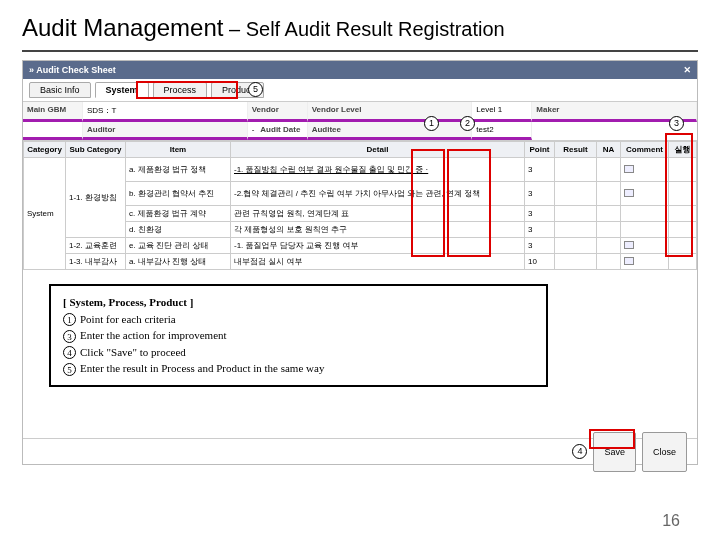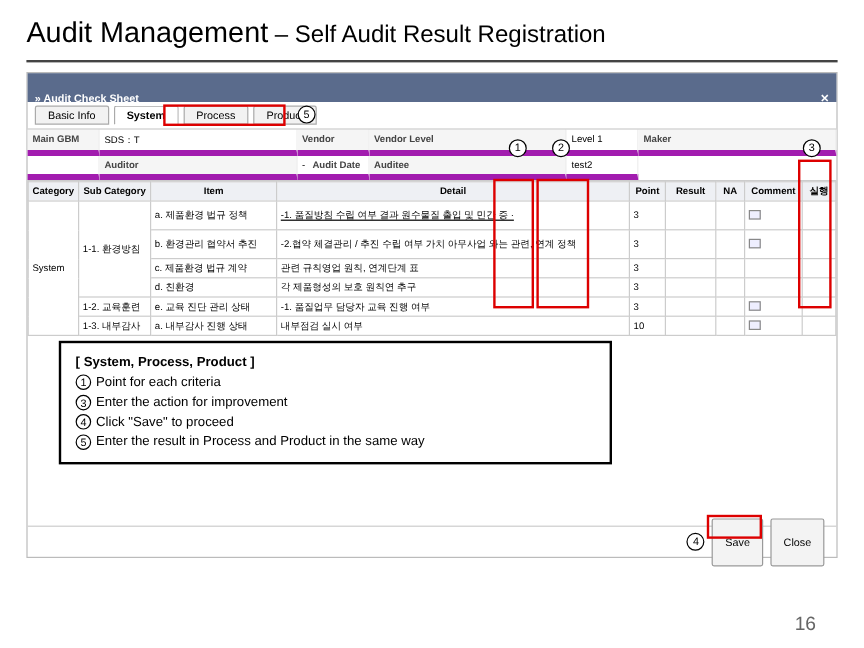--- a/index.html
+++ b/index.html
@@ -31,21 +31,21 @@
     height: 405px;
     position: relative;
     background: #fff;
     font-size: 9px;
   }
   .header-bar {
     background: #5a6b8c;
     color: #fff;
     height: 18px;
     line-height: 18px;
-    padding: 12px 6px;
+    padding: 0 6px;
     font-weight: bold;
     font-size: 9px;
     display: flex;
     justify-content: space-between;
   }
   .tab-row {
     display: flex;
     gap: 4px;
     padding: 3px 6px;
     border-bottom: 1px solid #ccc;
@@ -83,21 +83,21 @@
   }
   .info-grid {
     display: grid;
     grid-template-columns: 60px 1fr 60px 1fr 60px 1fr;
     border-bottom: 1px solid #ccc;
     font-size: 8px;
   }
   .info-grid > div {
     padding: 3px 4px;
     border-right: 1px solid #eee;
-    border-bottom: 5px solid #a21caf;
+    border-bottom: 3px solid #a21caf;
     white-space: nowrap;
     overflow: hidden;
   }
   .info-grid .lbl { background: #f5f5f5; color: #444; font-weight: bold; }
   .sheet-table {
     width: 100%;
     border-collapse: collapse;
     font-size: 8px;
     table-layout: fixed;
   }
@@ -126,27 +126,28 @@
   .note-icon {
     display: inline-block;
     width: 10px; height: 8px;
     border: 1px solid #888;
     background: #eef;
   }
   .instruction-box {
     position: absolute;
     left: 26px;
     top: 223px;
-    width: 461px;
+    width: 499px;
     border: 2px solid #000;
     background: #fff;
     padding: 8px 12px;
     font-size: 11px;
     line-height: 1.5;
     z-index: 15;
+    font-family: Liberation Serif, serif;
   }
   .instruction-box .hdr { font-weight: bold; }
   .bottom-bar {
     position: absolute;
     left: 0; right: 0; bottom: 0;
     height: 26px;
     border-top: 1px solid #ccc;
     display: flex;
     justify-content: flex-end;
     align-items: center;

